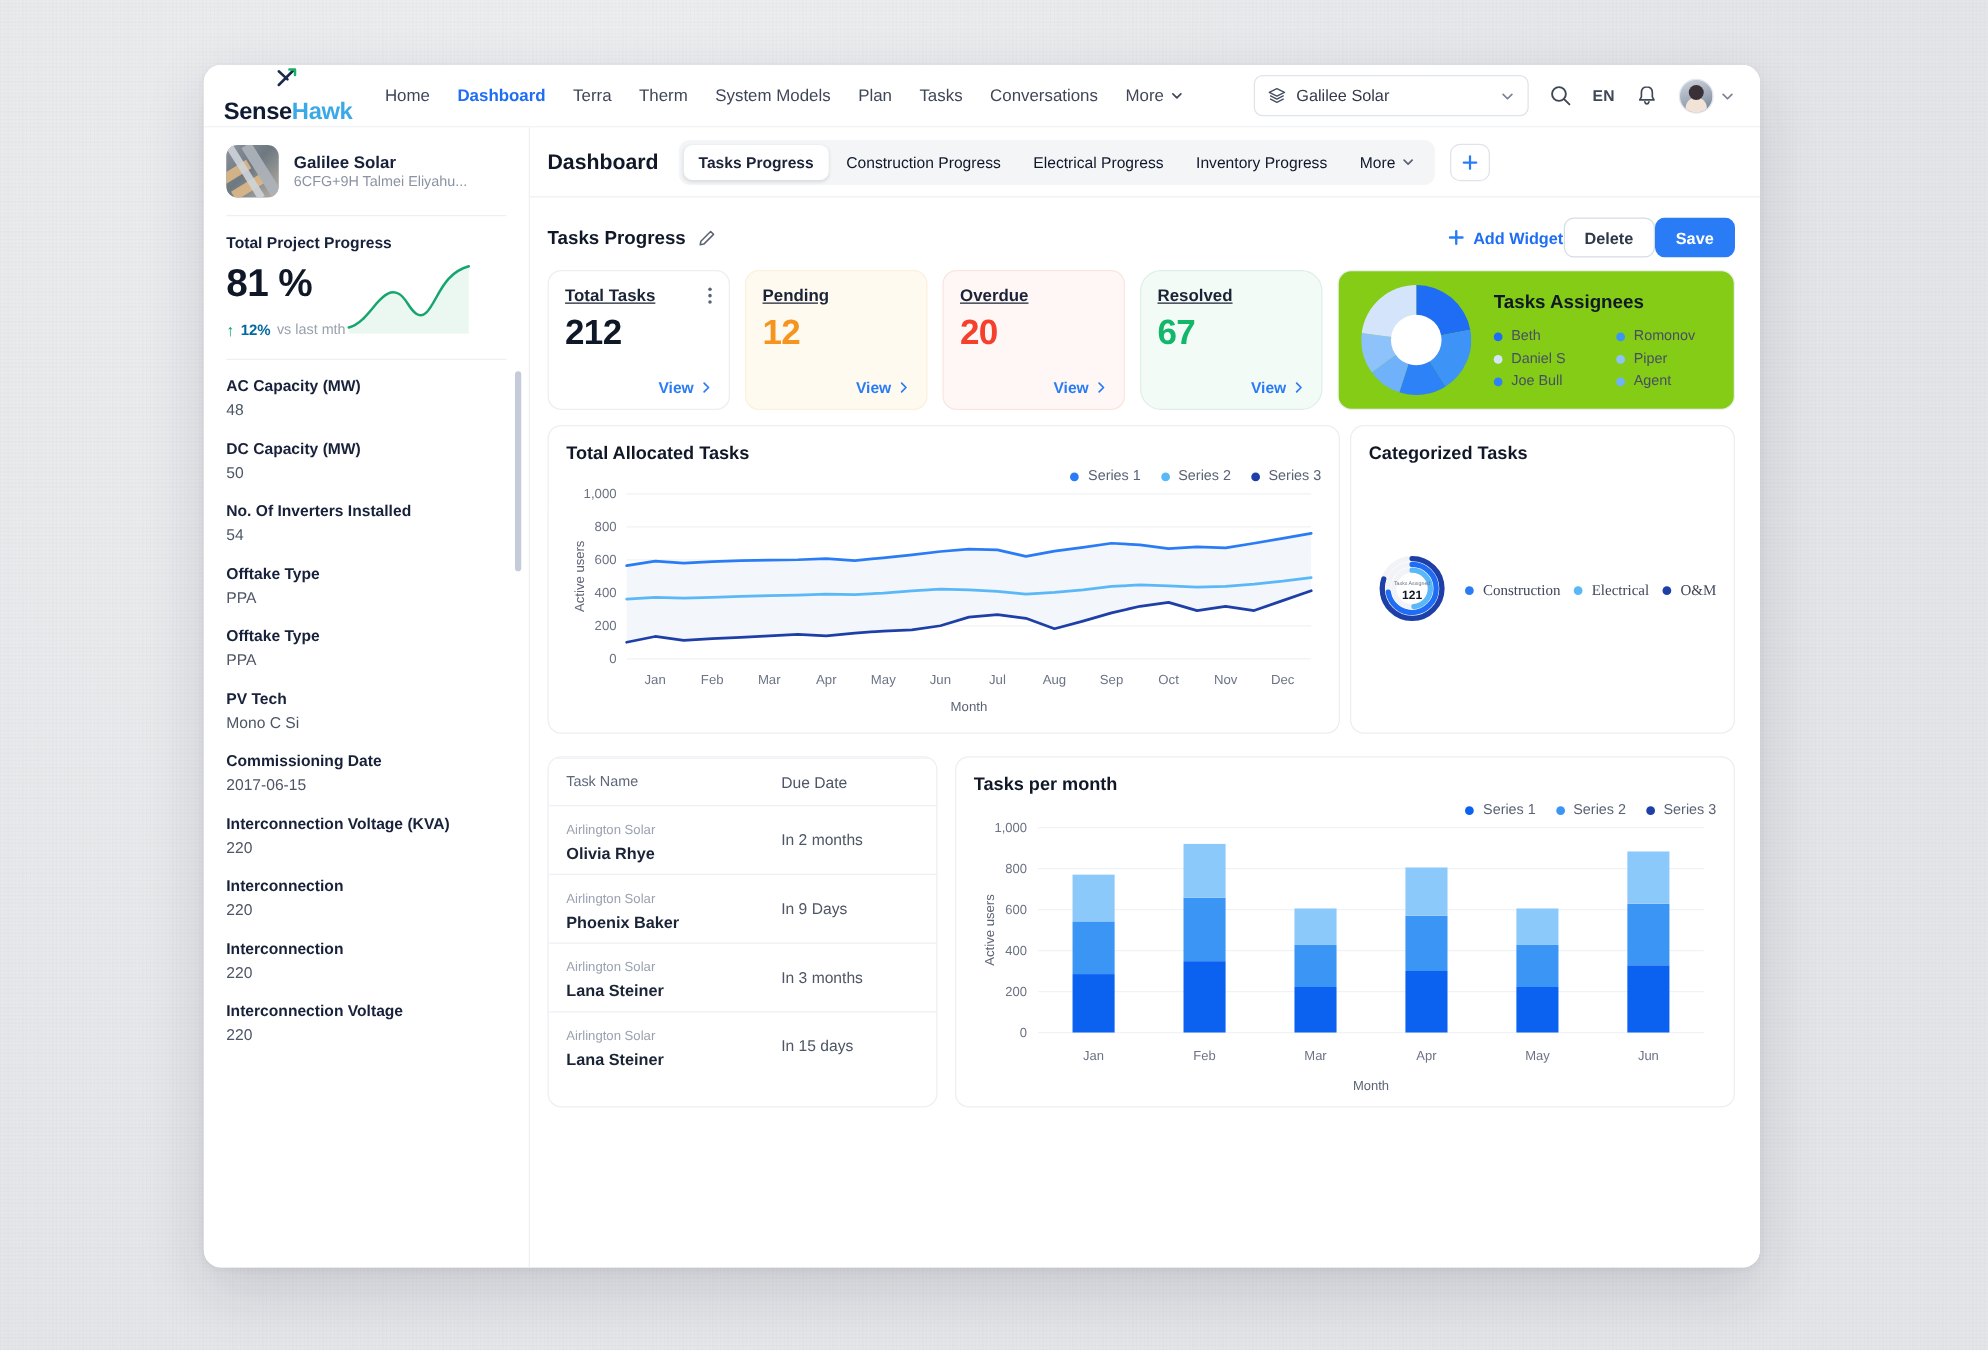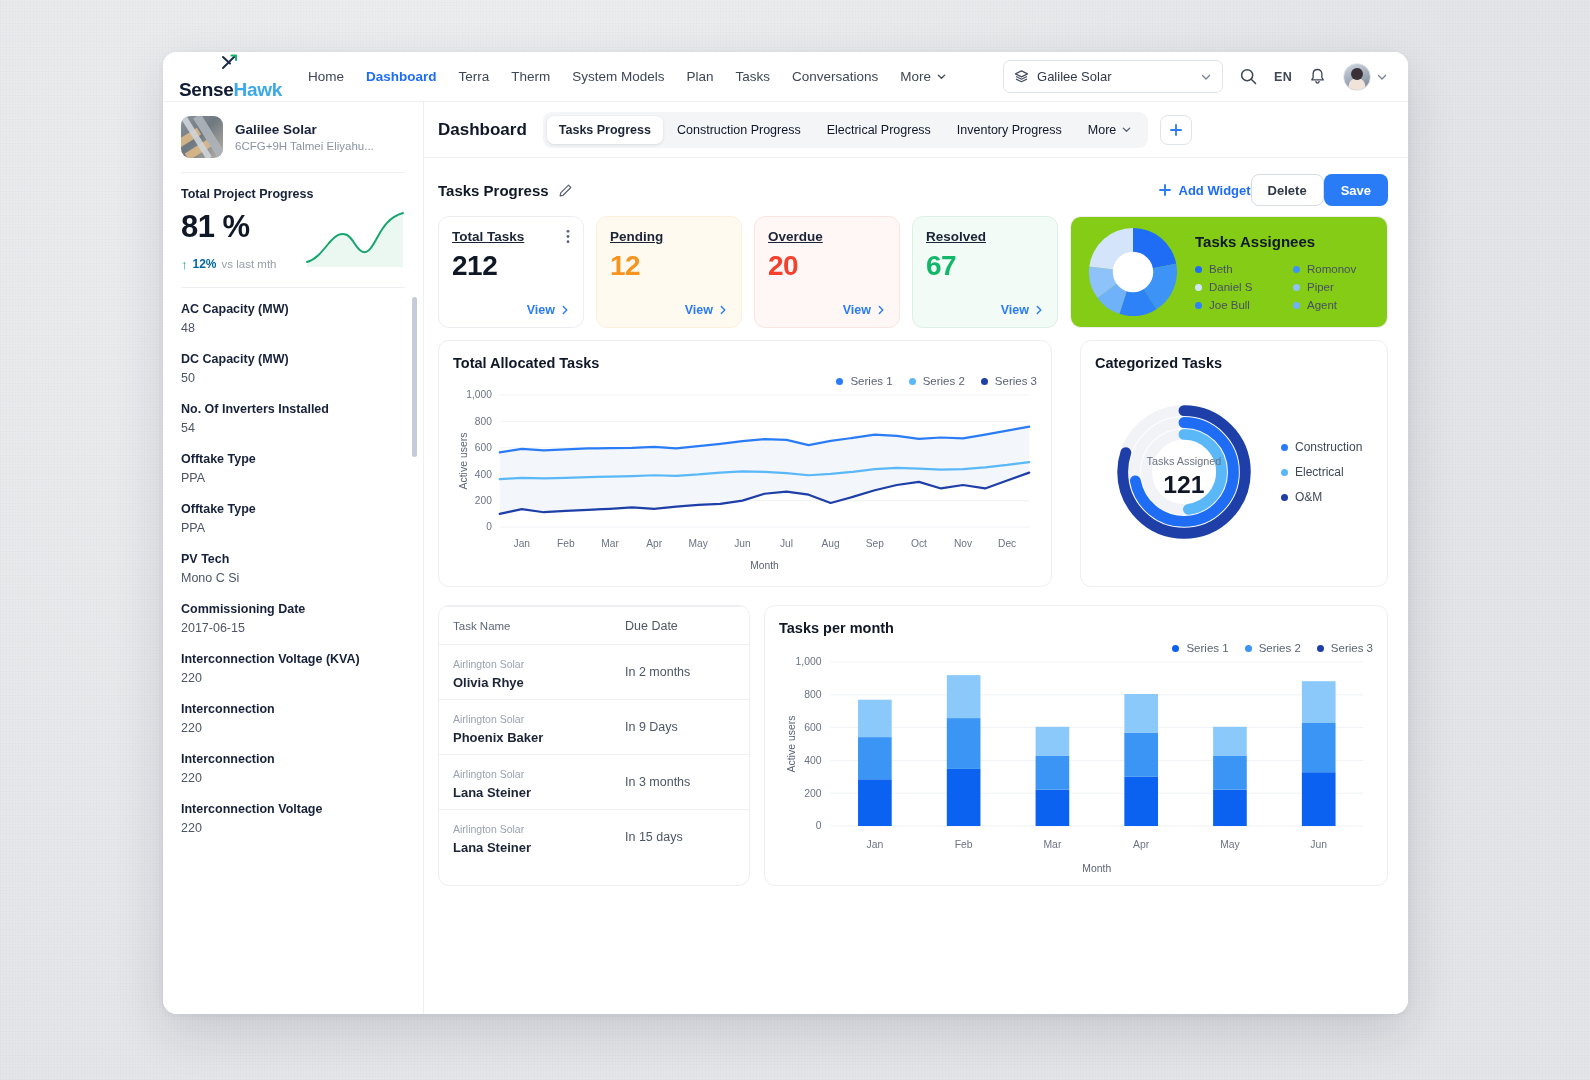--- a/index.html
+++ b/index.html
@@ -99,21 +99,21 @@
   .proj-thumb i:nth-child(1){ left:-6px; top:18px; width:26px; height:8px; transform:rotate(-32deg); }
   .proj-thumb i:nth-child(2){ left:4px; top:30px; width:26px; height:8px; transform:rotate(-32deg); }
   .proj-thumb i:nth-child(3){ left:12px; top:-4px; width:6px; height:50px; background:#cfd4d9; transform:rotate(-32deg); opacity:.9;}
   .proj-thumb i:nth-child(4){ left:26px; top:-4px; width:9px; height:55px; background:#aeb4ba; transform:rotate(-32deg); opacity:.9;}
   .proj-name { font-size: 13.5px; font-weight: 700; color: #17213a; }
   .proj-addr { font-size: 11.5px; color: #8b93a3; margin-top: 3px; }
 
   .sb-divider { height:1px; background:#edeff2; margin: 0 0 14px 0; }
 
   .tpp-label { font-size: 12.5px; font-weight: 700; color: #17213a; }
-  .tpp-row { display:flex; align-items:flex-end; justify-content:space-between; }
+  .tpp-row { display:flex; align-items:flex-end; }
   .tpp-left { padding-top: 8px; }
   .tpp-value { font-size: 31px; font-weight: 700; color: #101828; letter-spacing: -0.5px; }
   .tpp-delta { display:flex; align-items:center; gap:5px; margin-top: 12px; }
   .tpp-delta .arr { color:#12a868; font-size: 13px; line-height:1;}
   .tpp-delta .pct { color:#0369a1; font-size: 12px; font-weight:700; }
   .tpp-delta .vs { color:#98a0ae; font-size: 11.5px; }
   .spark { width: 100px; height: 62px; margin-bottom: 4px; }
 
   .sb-divider2 { height:1px; background:#edeff2; margin: 16px 0 0 0; }
 
@@ -168,21 +168,21 @@
 
   
   .kpi-row { display:flex; gap: 12px; align-items: stretch; }
   .kpi {
     width: 146px; height: 112px; border-radius: 11px; border:1px solid #eceef2;
     padding: 12px 13px 10px 13px; display:flex; flex-direction:column; background:#fff;
     position: relative;
   }
   .kpi.k2 { background:#fffaf0; border-color:#fbf0dc; }
   .kpi.k3 { background:#fff7f5; border-color:#fae5e0; }
-  .kpi.k4 { background:#f3fbf6; border-color:#ddf0e5; }
+  .kpi.k4 { background:#f3fbf6; border-color:#ddf0e5;border-radius:17px; }
   .kpi-label { font-size: 13.5px; font-weight: 700; color: #1b2436; text-decoration: underline; }
   .kpi-num { font-size: 28px; font-weight: 700; letter-spacing:-0.5px; margin-top: 6px; }
   .kpi.k1 .kpi-num { color:#101828; }
   .kpi.k2 .kpi-num { color:#f5941f; }
   .kpi.k3 .kpi-num { color:#f4402c; }
   .kpi.k4 .kpi-num { color:#12b76a; }
   .kpi-view {
     margin-top:auto; align-self:flex-end; display:flex; align-items:center; gap:5px;
     color:#2a7cf6; font-size:12.5px; font-weight:700; cursor:pointer;
   }
@@ -192,31 +192,31 @@
     flex: 1; min-width: 0; border:1px solid #eceef2; border-radius: 11px;
     display:flex; align-items:center; gap: 18px; padding: 10px 18px; background:#84cc16;
   }
   .assignees .txt { flex:1; }
   .assignees h4 { font-size: 15px; font-weight:700; color:#101828; margin-bottom: 13px;}
   .leg-grid { display:grid; grid-template-columns: 1fr 1fr; gap: 6px 22px; }
   .leg { display:flex; align-items:center; gap:7px; font-size:11.5px; color:#475063; }
   .dot { width:7px; height:7px; border-radius:50%; flex:0 0 7px; }
 
   
-  .charts-row { display:flex; gap: 28px; margin-top: 12px; }
+  .charts-row { display:flex; gap: 8px; margin-top: 12px; }
   .card { border:1px solid #eceef2; border-radius: 11px; background:#fff; }
   .card-title { font-size: 14.5px; font-weight:700; color:#101828; }
   .line-card { flex: 1 1 auto; min-width:0; padding: 14px 14px 8px 14px; height: 247px; }
   .cat-card { width: 308px; flex:0 0 308px; padding: 14px 14px 10px 14px; height: 247px; }
 
   .legend-inline { display:flex; align-items:center; justify-content:flex-end; gap:16px; margin-top: 4px; }
   .legend-inline .leg { font-size: 11.5px; color:#5a6375; }
 
   .cat-body { display:flex; align-items:center; gap: 8px; margin-top: 4px;}
-  .cat-legend { display:flex; flex-direction:column; gap: 11px; padding-top: 4px;}
+  .cat-legend { display:flex; flex-direction:row; gap: 11px; padding-top: 4px; font-family: Liberation Serif, serif;}
   .cat-legend .leg { font-size:12px; color:#3f4859; }
 
   
   .bottom-row { display:flex; gap: 14px; margin-top: 18px; }
   .tasks-card { width: 312px; flex:0 0 312px; border:1px solid #eceef2; border-radius:11px; overflow:hidden; background:#fff;}
   .tasks-head { display:flex; align-items:center; padding: 14px 14px 13px 14px; }
   .tasks-head h4 { font-size: 14.5px; font-weight:700; color:#101828; }
   .view-all { margin-left:auto; display:flex; align-items:center; gap:7px; color:#2a7cf6; font-size:12.5px; font-weight:700; cursor:pointer;}
   .t-row { display:flex; align-items:center; border-top:1px solid #eef0f3; padding: 9px 14px; min-height: 48px;}
   .t-head-row { background:#fff; }

